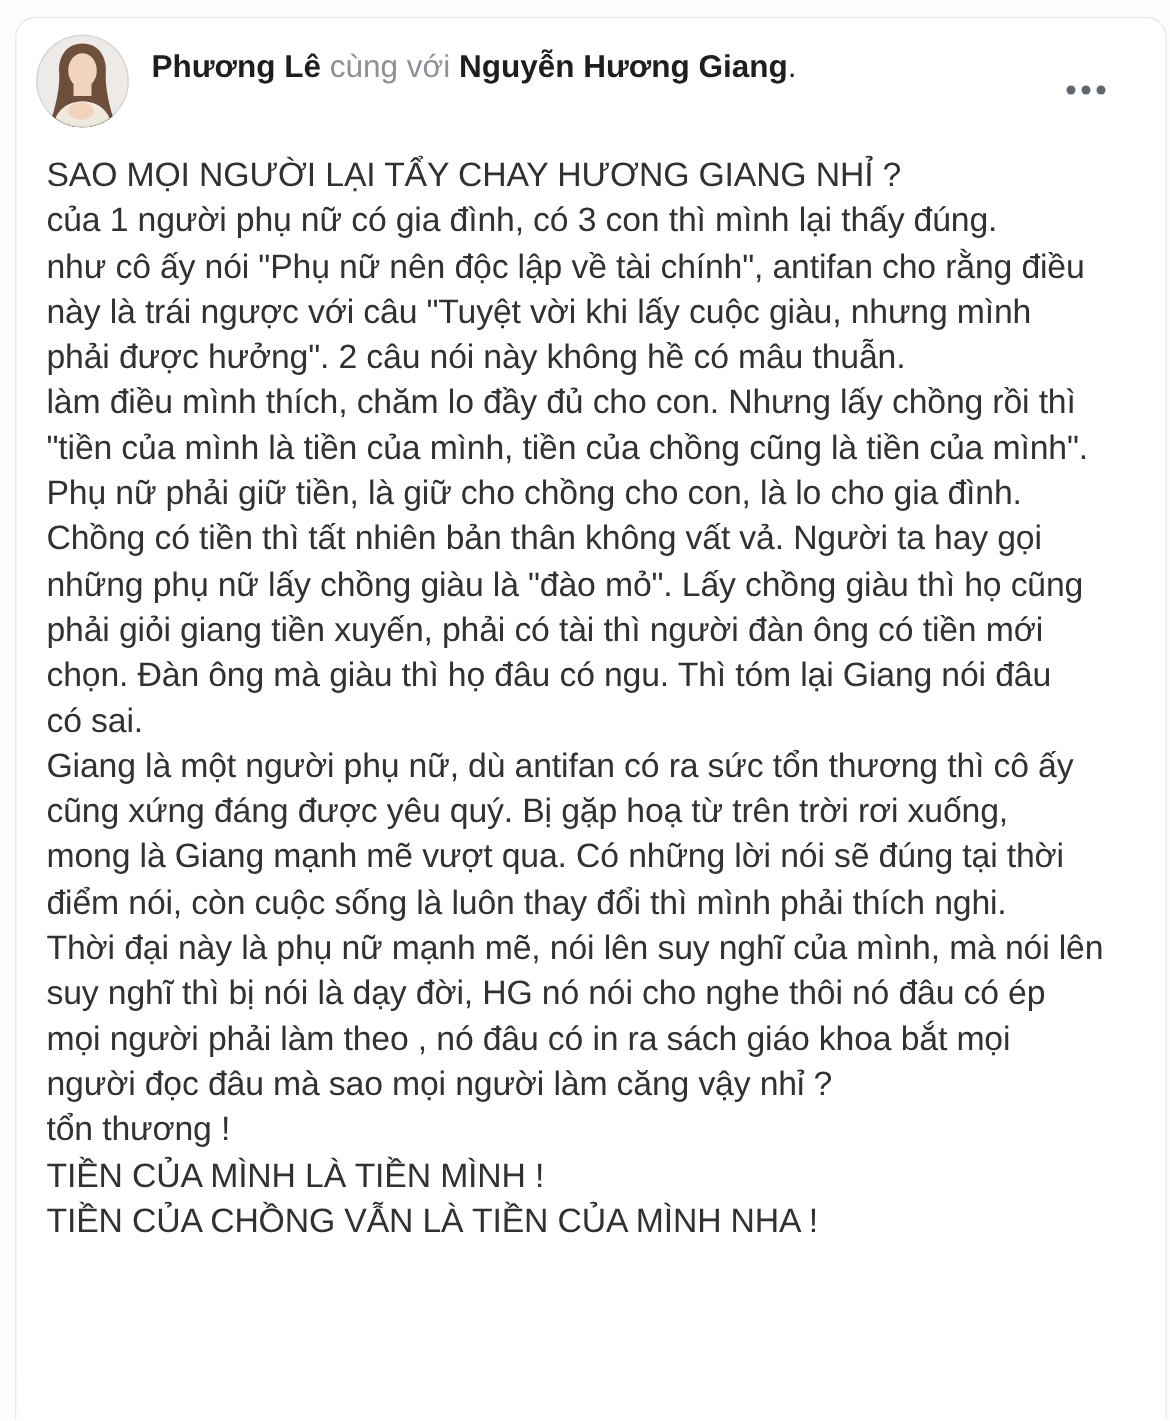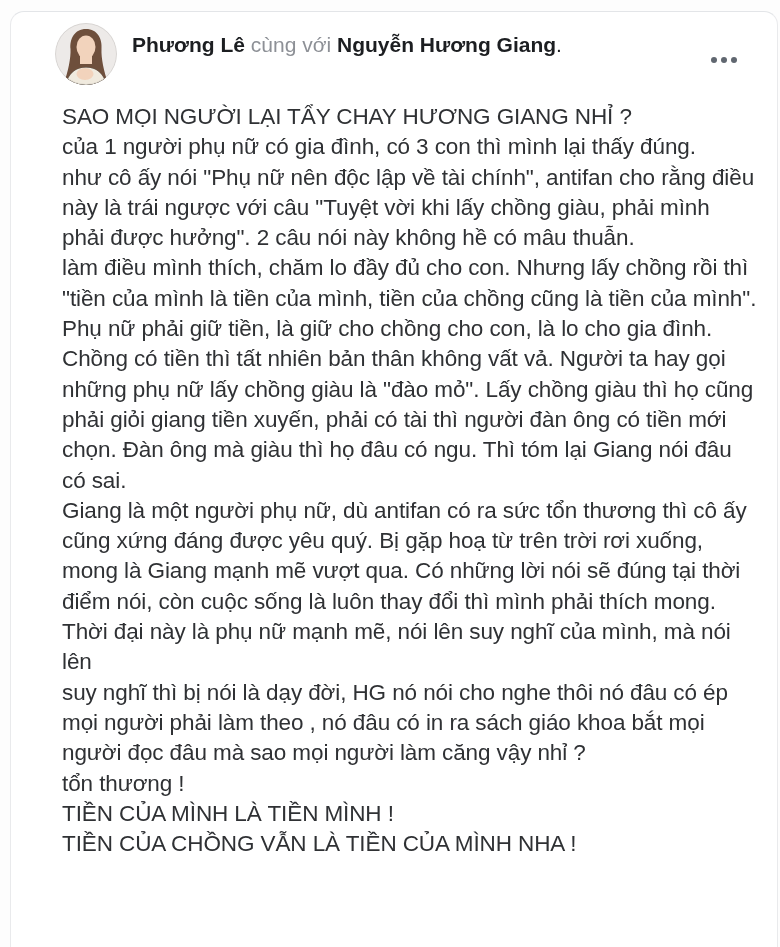--- a/index.html
+++ b/index.html
@@ -20,21 +20,20 @@
     left: 10px;
     top: 11px;
     width: 768px;
     height: 936px;
     background: #ffffff;
     border-top: 1px solid #e3e5e8;
     border-left: 1px solid #e9eaec;
     border-right: 1px solid #e9eaec;
     border-top-left-radius: 14px;
     border-top-right-radius: 14px;
-    padding-left: 31px;
   }
   .post-header {
     display: flex;
     align-items: flex-start;
     padding: 11px 16px 0 13px;
   }
   .avatar {
     width: 62px;
     height: 62px;
     border-radius: 50%;
@@ -129,34 +128,34 @@
         <i></i>
       </button>
 
     </header>
 
     <div class="post-content">
 
     <div class="post-line">SAO MỌI NGƯỜI LẠI TẨY CHAY HƯƠNG GIANG NHỈ ?</div>
         <div class="post-line">của 1 người phụ nữ có gia đình, có 3 con thì mình lại thấy đúng.</div>
         <div class="post-line">như cô ấy nói "Phụ nữ nên độc lập về tài chính", antifan cho rằng điều</div>
-        <div class="post-line">này là trái ngược với câu "Tuyệt vời khi lấy chồng giàu, phải mình</div>
+        <div class="post-line">này là trái ngược với câu "Tuyệt vời khi lấy cuộc giàu, nhưng mình</div>
         <div class="post-line">phải được hưởng". 2 câu nói này không hề có mâu thuẫn.</div>
         <div class="post-line">làm điều mình thích, chăm lo đầy đủ cho con. Nhưng lấy chồng rồi thì</div>
         <div class="post-line">"tiền của mình là tiền của mình, tiền của chồng cũng là tiền của mình".</div>
         <div class="post-line">Phụ nữ phải giữ tiền, là giữ cho chồng cho con, là lo cho gia đình.</div>
         <div class="post-line">Chồng có tiền thì tất nhiên bản thân không vất vả. Người ta hay gọi</div>
         <div class="post-line">những phụ nữ lấy chồng giàu là "đào mỏ". Lấy chồng giàu thì họ cũng</div>
         <div class="post-line">phải giỏi giang tiền xuyến, phải có tài thì người đàn ông có tiền mới</div>
         <div class="post-line">chọn. Đàn ông mà giàu thì họ đâu có ngu. Thì tóm lại Giang nói đâu</div>
         <div class="post-line">có sai.</div>
         <div class="post-line">Giang là một người phụ nữ, dù antifan có ra sức tổn thương thì cô ấy</div>
         <div class="post-line">cũng xứng đáng được yêu quý. Bị gặp hoạ từ trên trời rơi xuống,</div>
         <div class="post-line">mong là Giang mạnh mẽ vượt qua. Có những lời nói sẽ đúng tại thời</div>
-        <div class="post-line">điểm nói, còn cuộc sống là luôn thay đổi thì mình phải thích mong.</div>
+        <div class="post-line">điểm nói, còn cuộc sống là luôn thay đổi thì mình phải thích nghi.</div>
         <div class="post-line">Thời đại này là phụ nữ mạnh mẽ, nói lên suy nghĩ của mình, mà nói lên</div>
         <div class="post-line">suy nghĩ thì bị nói là dạy đời, HG nó nói cho nghe thôi nó đâu có ép</div>
         <div class="post-line">mọi người phải làm theo , nó đâu có in ra sách giáo khoa bắt mọi</div>
         <div class="post-line">người đọc đâu mà sao mọi người làm căng vậy nhỉ ?</div>
         <div class="post-line">tổn thương !</div>
         <div class="post-line">TIỀN CỦA MÌNH LÀ TIỀN MÌNH !</div>
         <div class="post-line">TIỀN CỦA CHỒNG VẪN LÀ TIỀN CỦA MÌNH NHA !</div>
       </div>
 
   </article>

